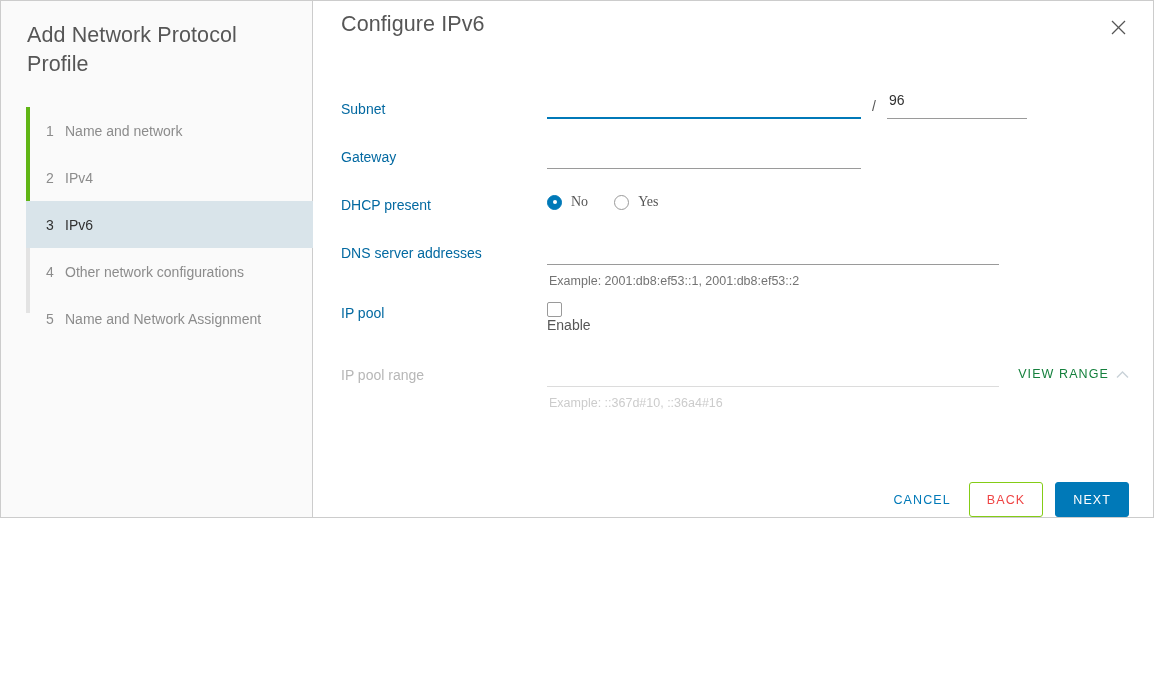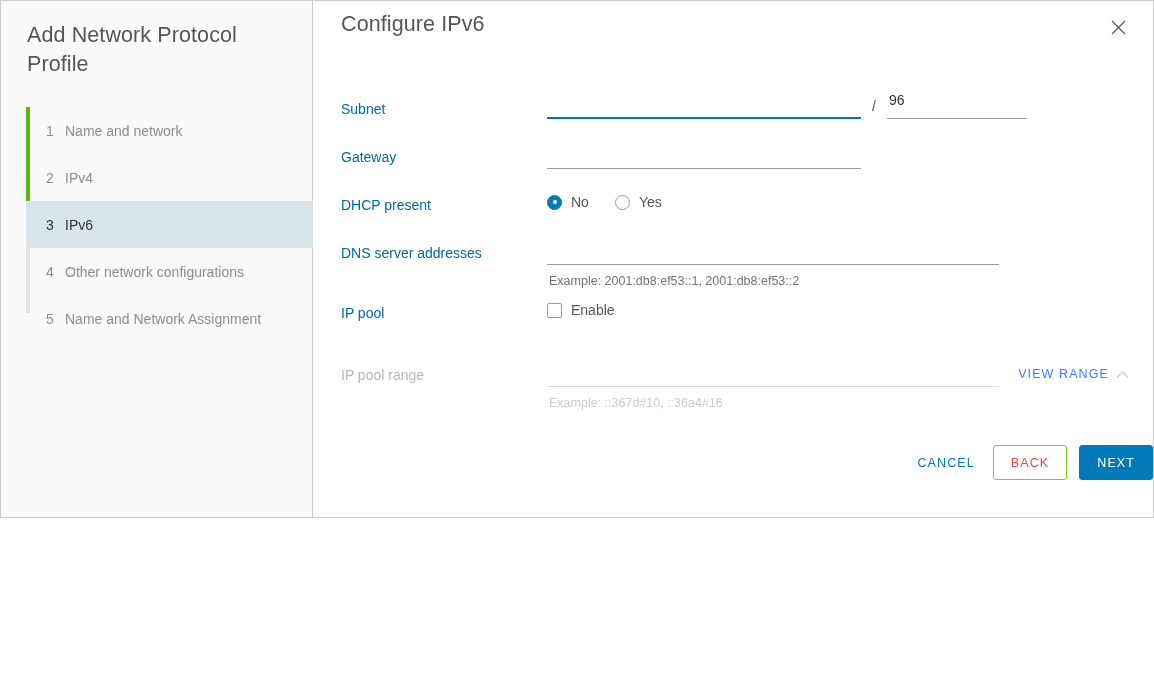--- a/index.html
+++ b/index.html
@@ -199,20 +199,21 @@
   .radio-group {
     display: flex;
     align-items: center;
     padding-top: 5px;
   }
   .radio-item {
     display: flex;
     align-items: center;
     margin-right: 26px;
     cursor: pointer;
+    font-family: Liberation Serif, serif;
   }
   .radio-dot {
     width: 15px;
     height: 15px;
     border-radius: 50%;
     border: 1px solid #9a9a9a;
     box-sizing: border-box;
     background: #ffffff;
     margin-right: 9px;
     position: relative;
@@ -232,23 +233,24 @@
     background: #ffffff;
   }
   .radio-label {
     font-size: 14px;
     color: #565656;
   }
 
   
   .checkbox-row {
     display: flex;
-    align-items: flex-end;
+    align-items: flex-start;
     padding-top: 5px;
     cursor: pointer;
+    flex-direction: column;
   }
   .checkbox-box {
     width: 15px;
     height: 15px;
     border: 1px solid #9a9a9a;
     border-radius: 2px;
     box-sizing: border-box;
     background: #ffffff;
     margin-right: 9px;
   }
@@ -258,35 +260,36 @@
   }
 
   .view-range {
     position: absolute;
     right: 24px;
     top: 8px;
     display: flex;
     align-items: center;
     font-size: 12.5px;
     letter-spacing: 1.1px;
-    color: #3b82f6;
+    color: #15803d;
     cursor: default;
   }
   .view-range svg { margin-left: 7px; display: block; }
 
   
   .footer {
     position: absolute;
     left: 0;
     right: 0;
     bottom: 0;
     height: 72px;
     display: flex;
-    align-items: flex-start;
+    align-items: flex-end;
     justify-content: flex-end;
+    padding-right: 24px;
     box-sizing: border-box;
   }
   .btn {
     font-family: "Liberation Sans", sans-serif;
     font-size: 12.5px;
     letter-spacing: 1.1px;
     height: 35px;
     padding: 0 17px;
     border-radius: 3px;
     cursor: pointer;

